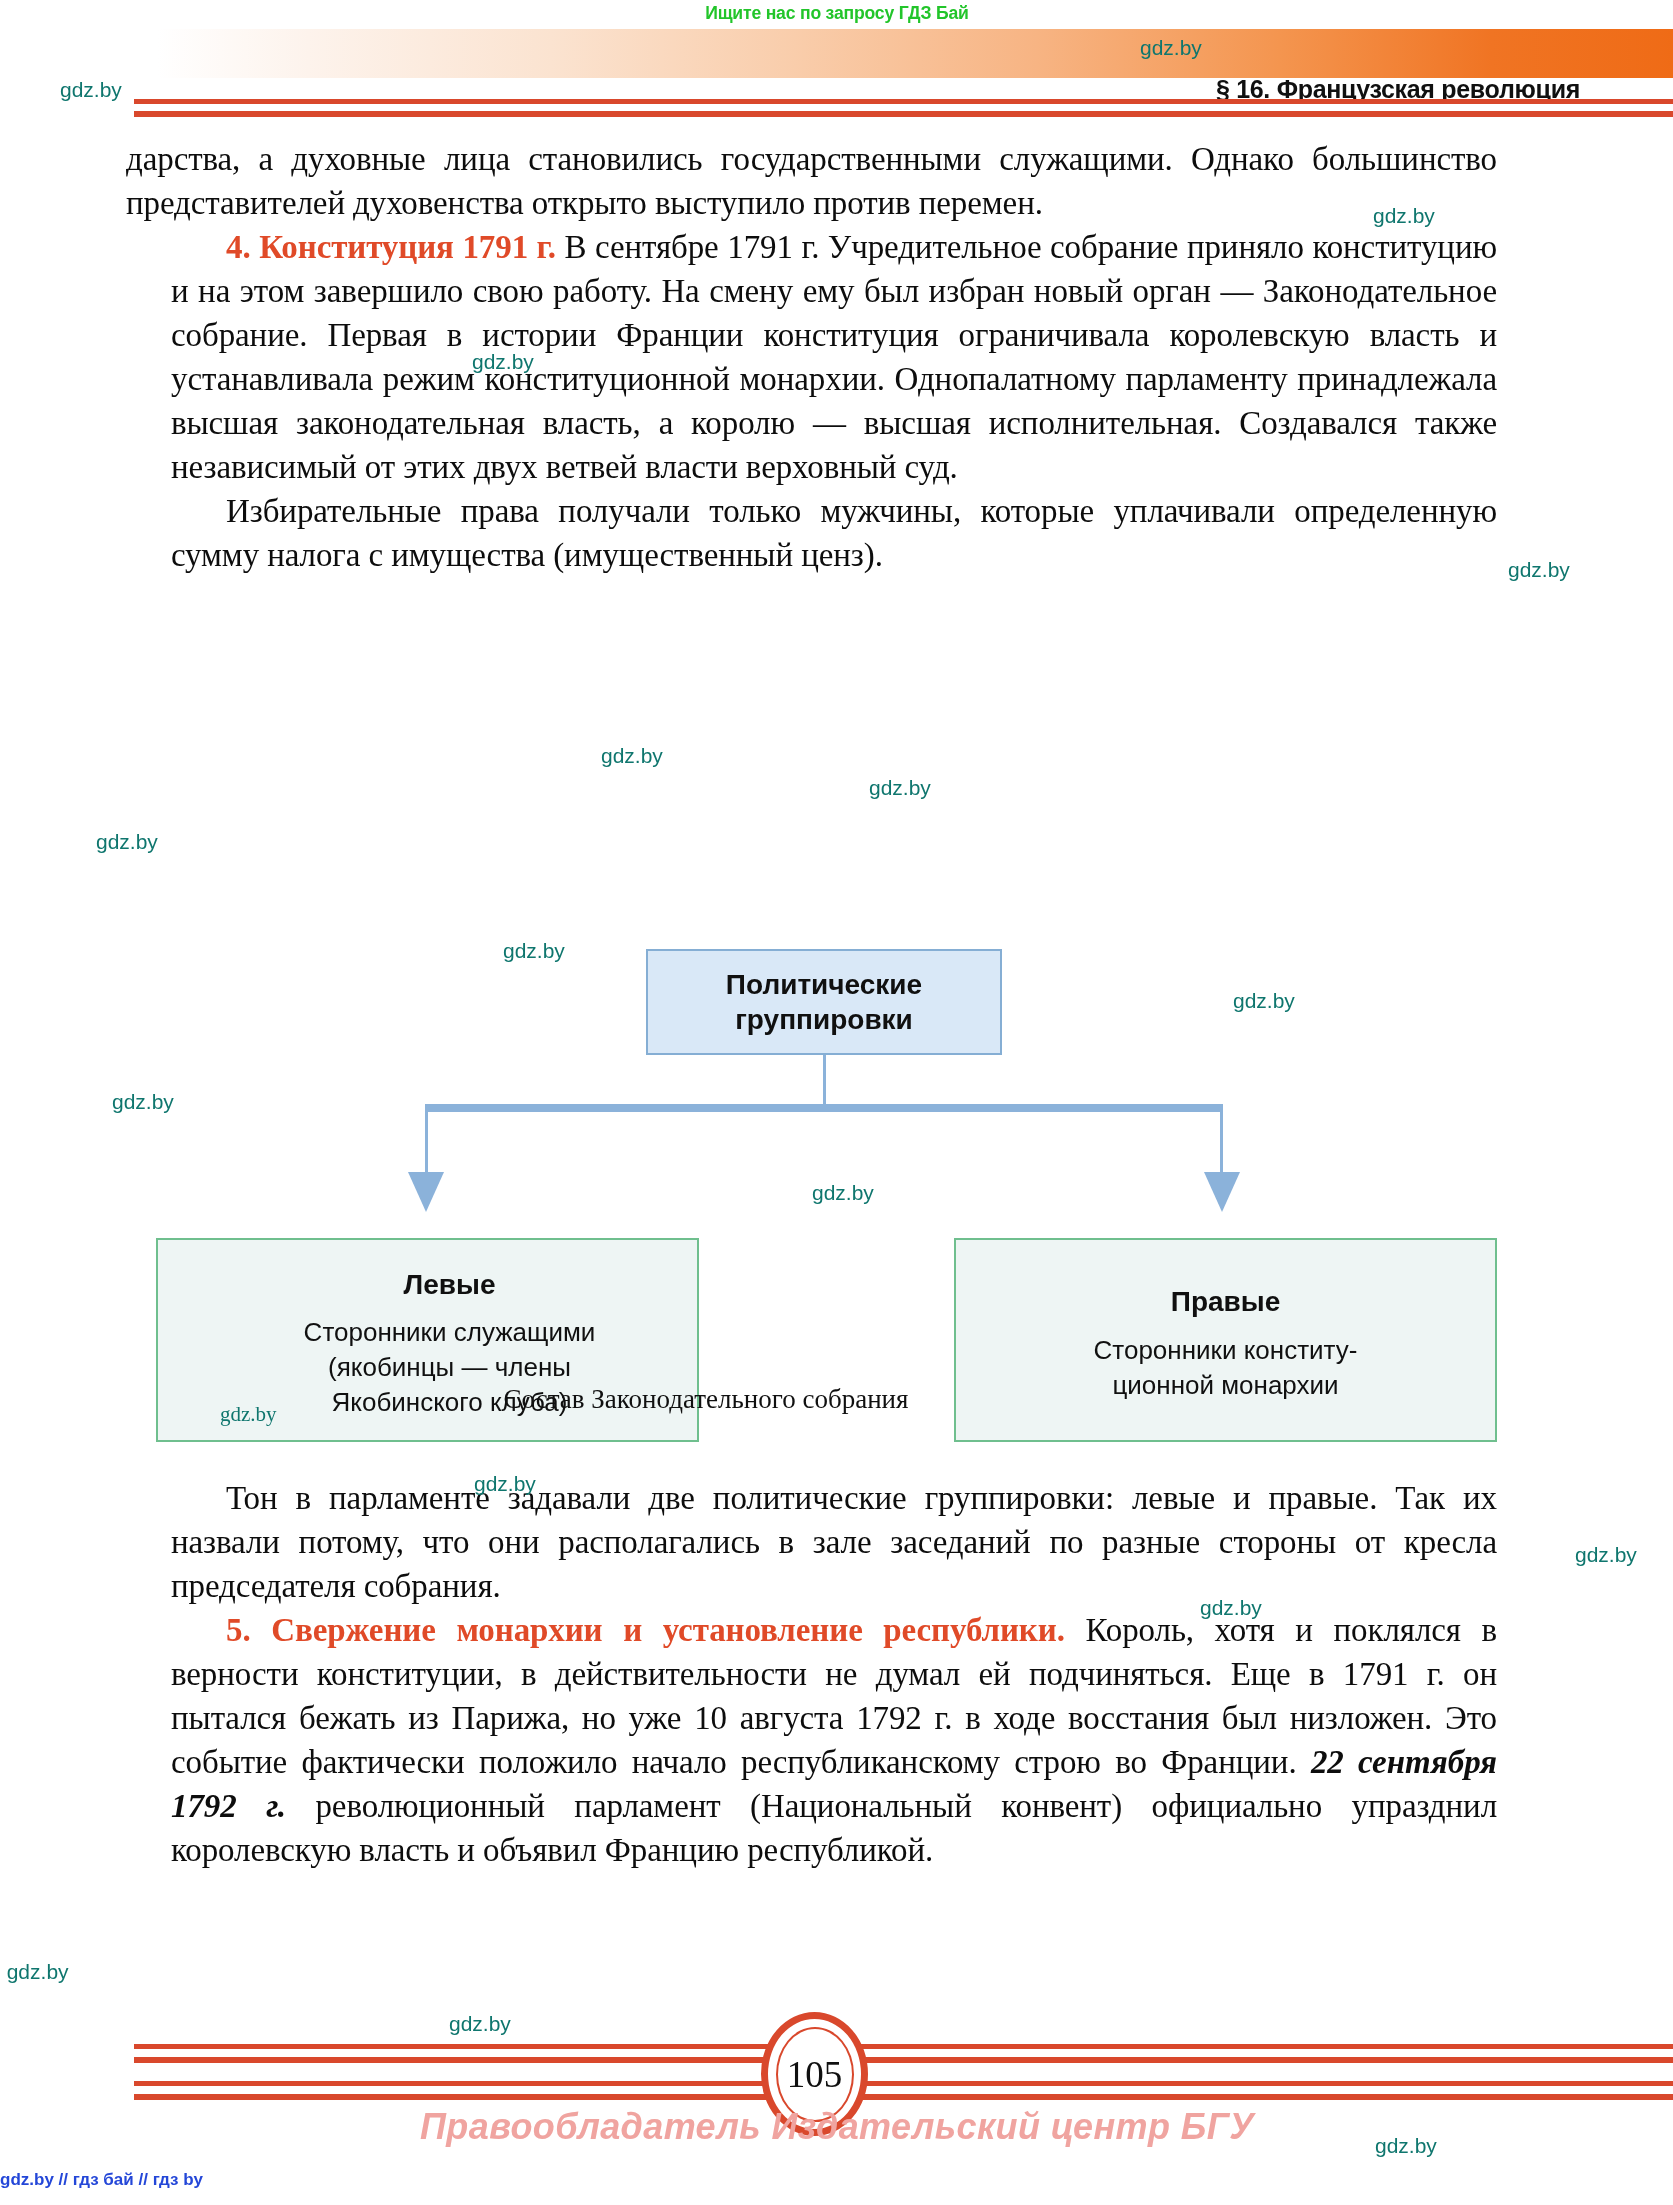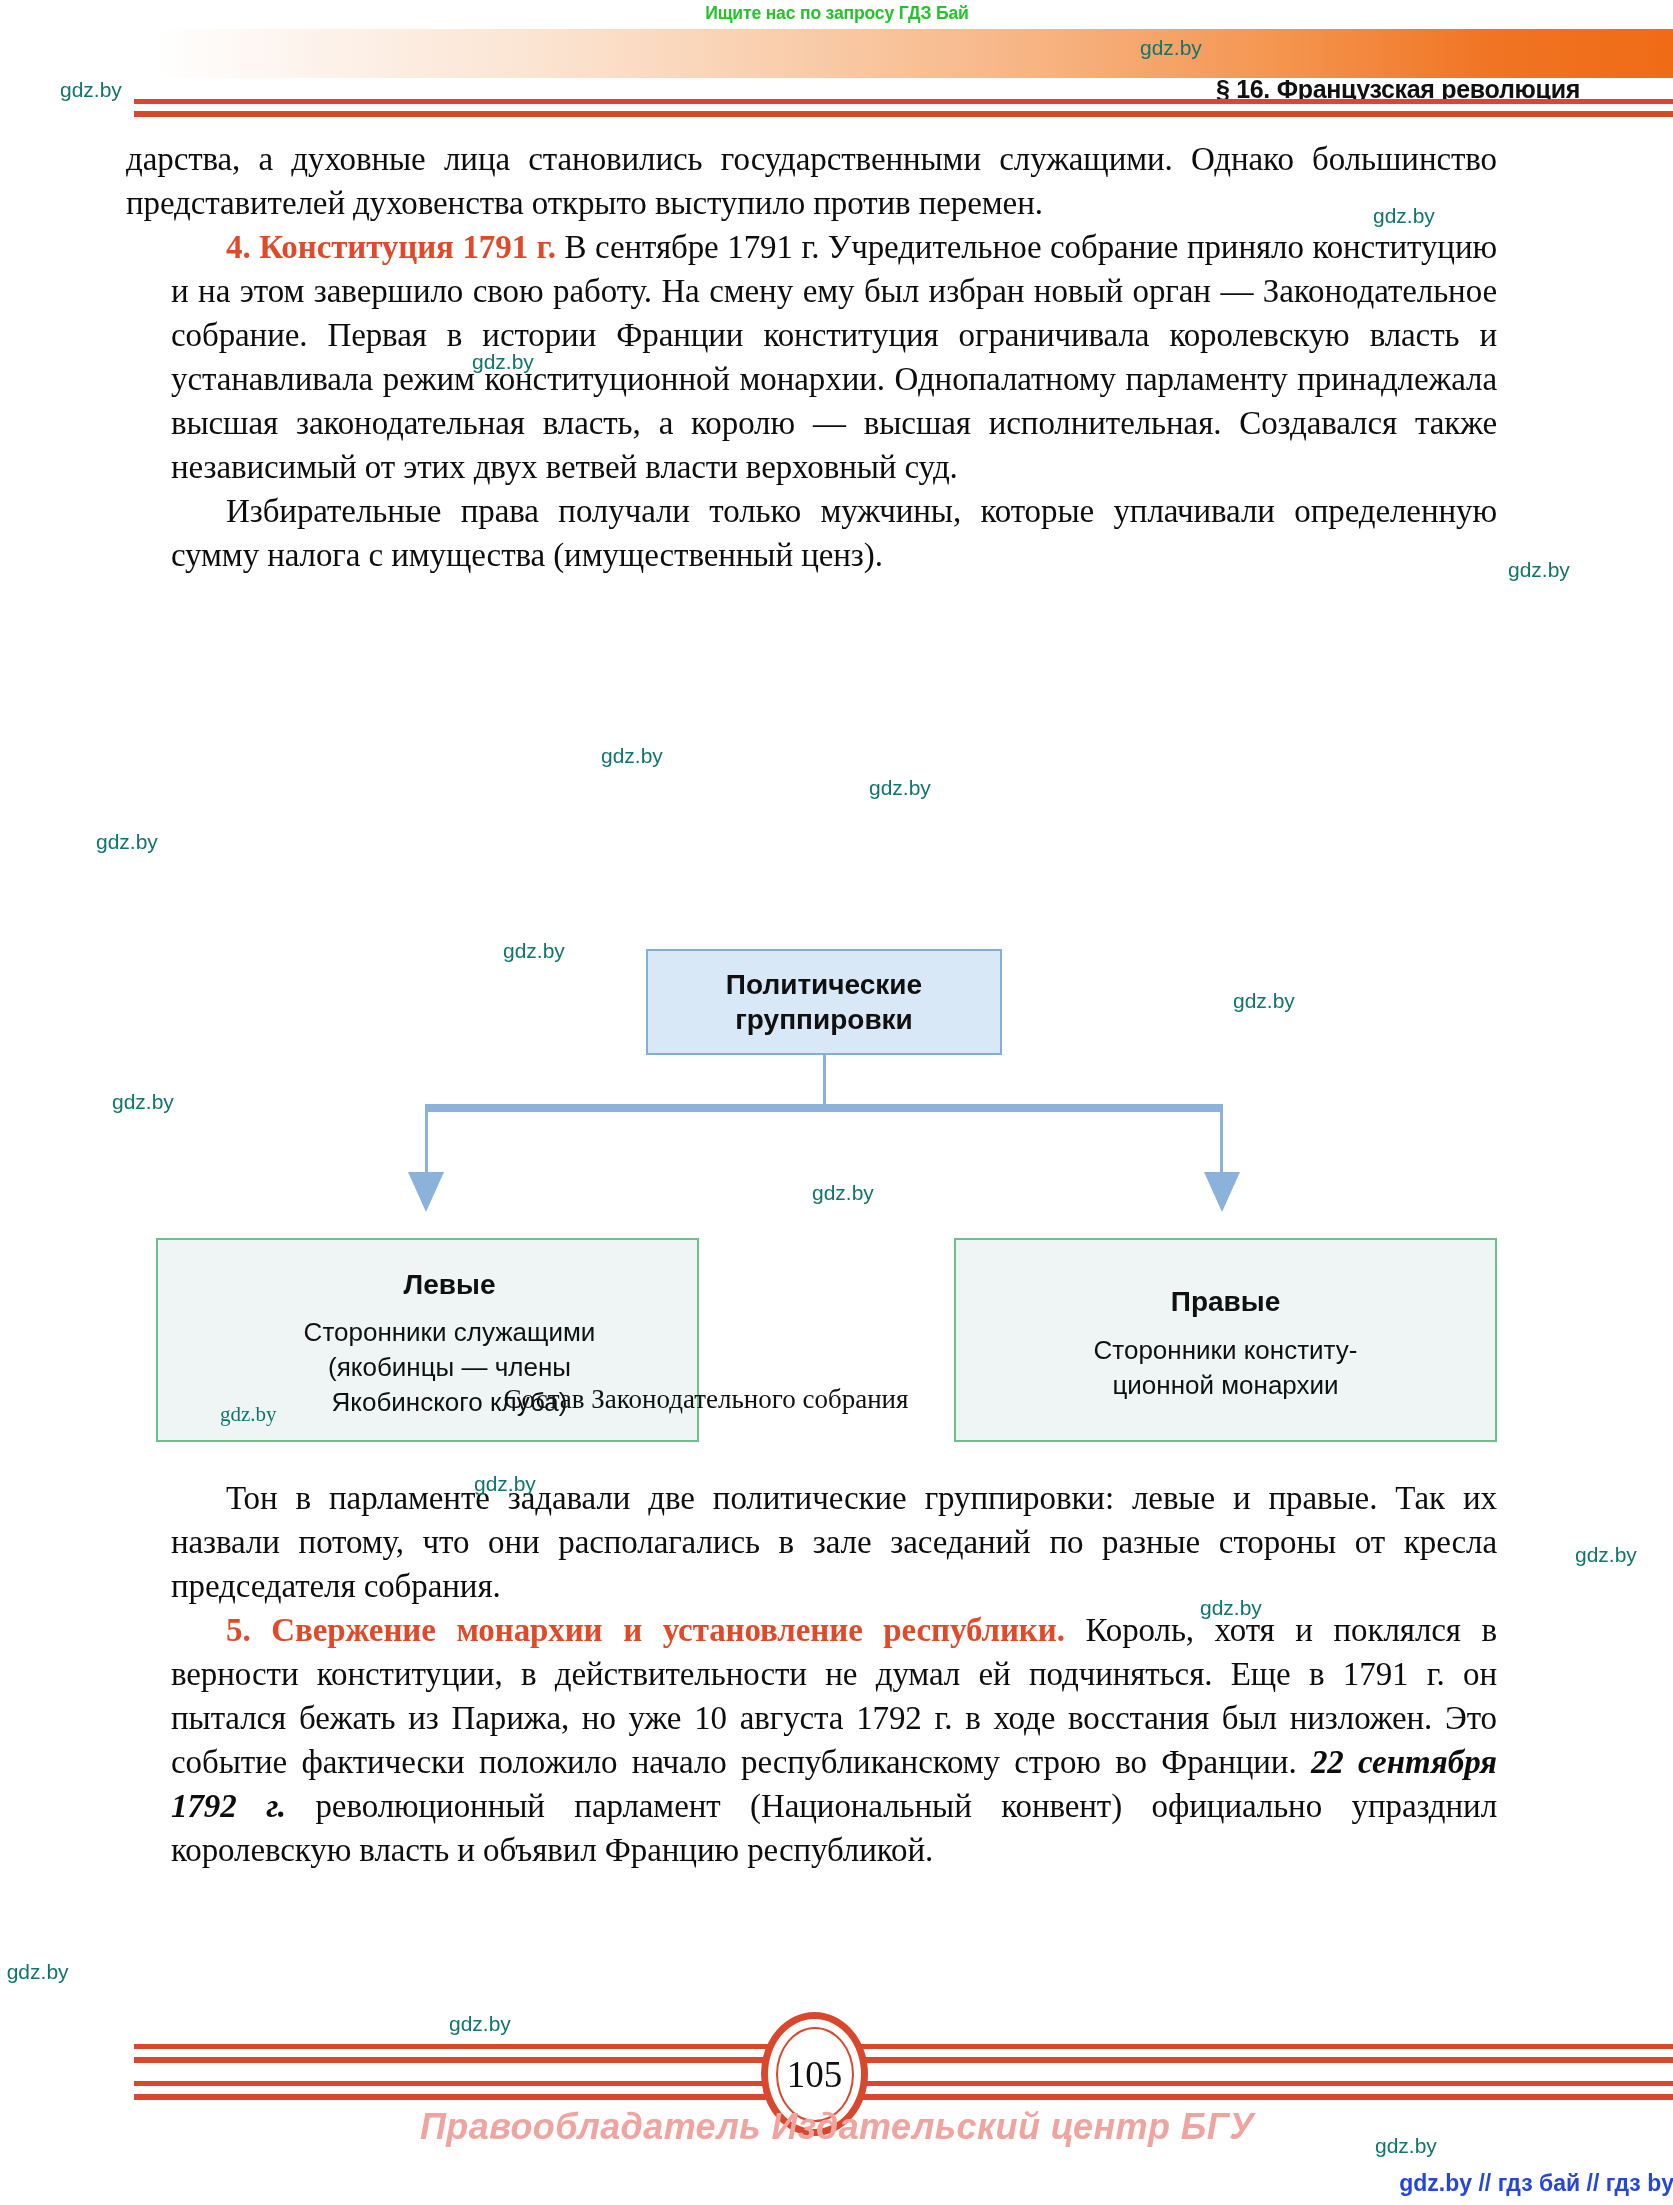--- a/index.html
+++ b/index.html
@@ -232,23 +232,23 @@
     font-weight: bold;
     font-size: 36px;
     color: #f0a4a0;
     letter-spacing: 0.4px;
   }
   .footer-links {
     position: absolute;
     left: 0;
     top: 2170px;
     width: 1674px;
-    text-align: right;
-    font-family: "Liberation Sans", sans-serif;
-    font-size: 23px;
+    text-align: left;
+    font-family: "Liberation Sans", sans-serif;
+    font-size: 17px;
     font-weight: bold;
     color: #2447d8;
   }
 
   
   .wm {
     position: absolute;
     font-family: "Liberation Sans", sans-serif;
     font-size: 21px;
     color: #0f766e;

